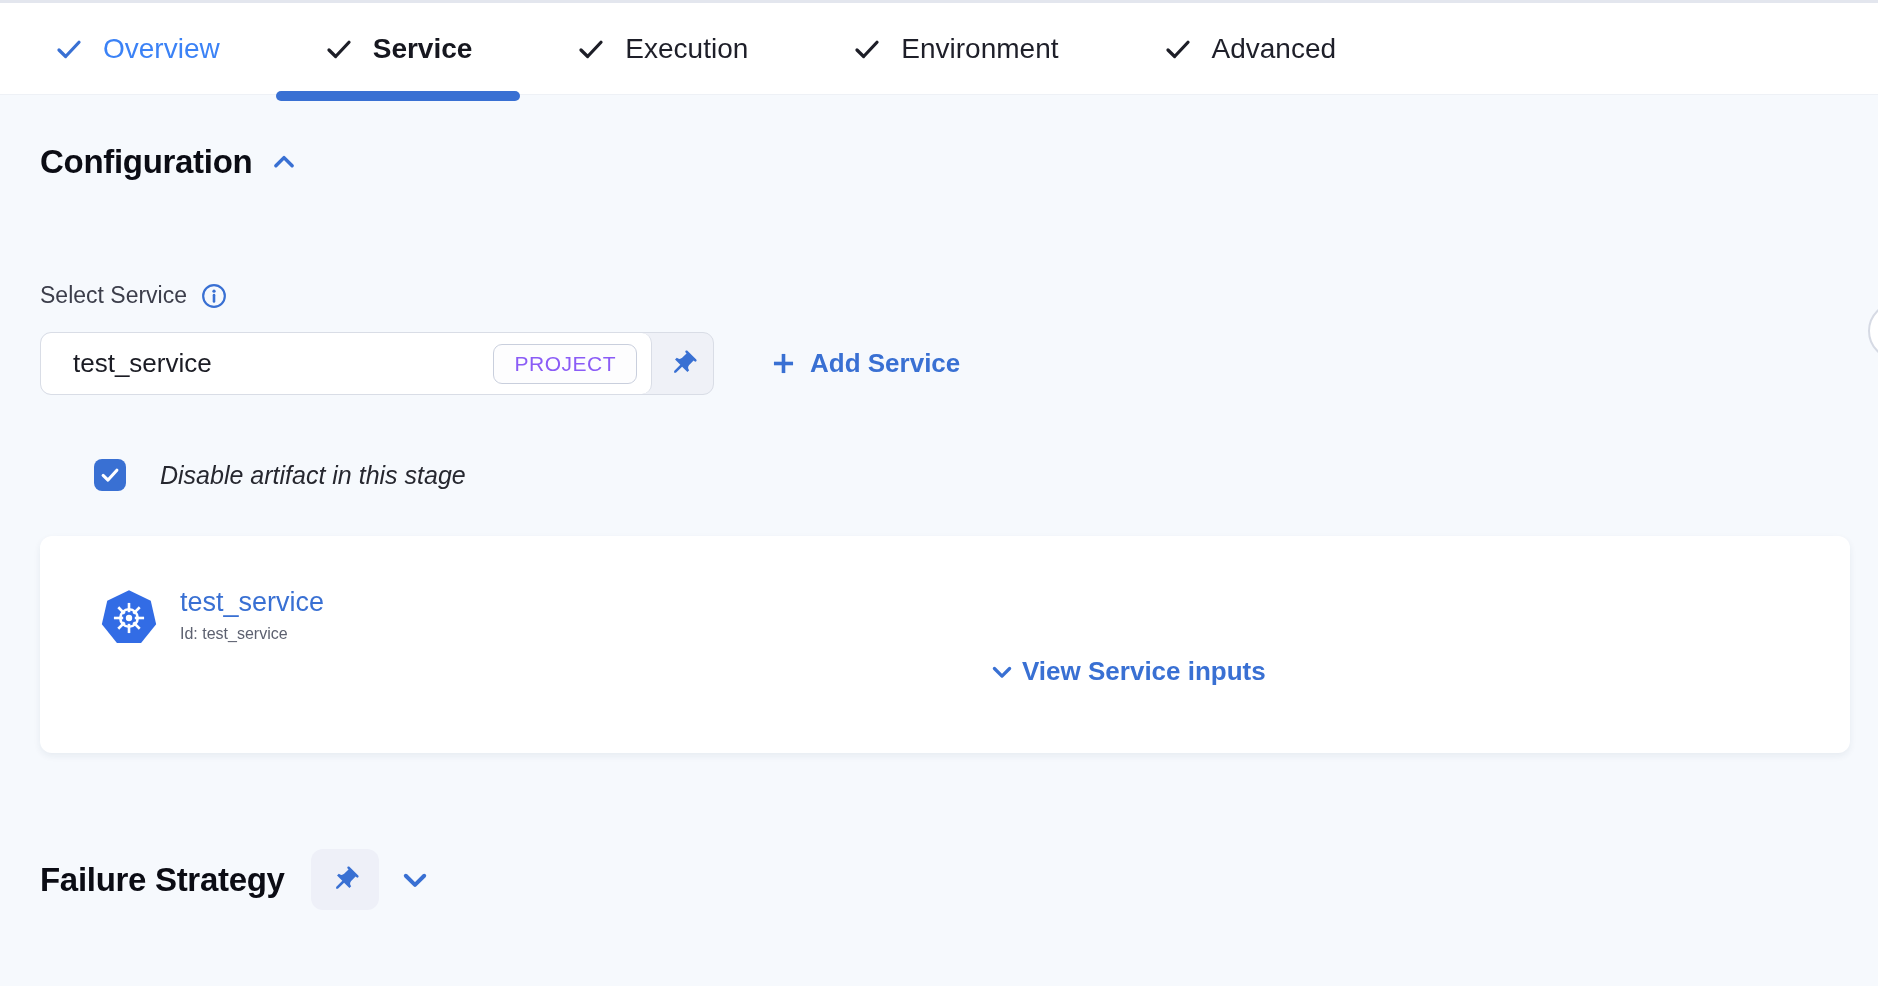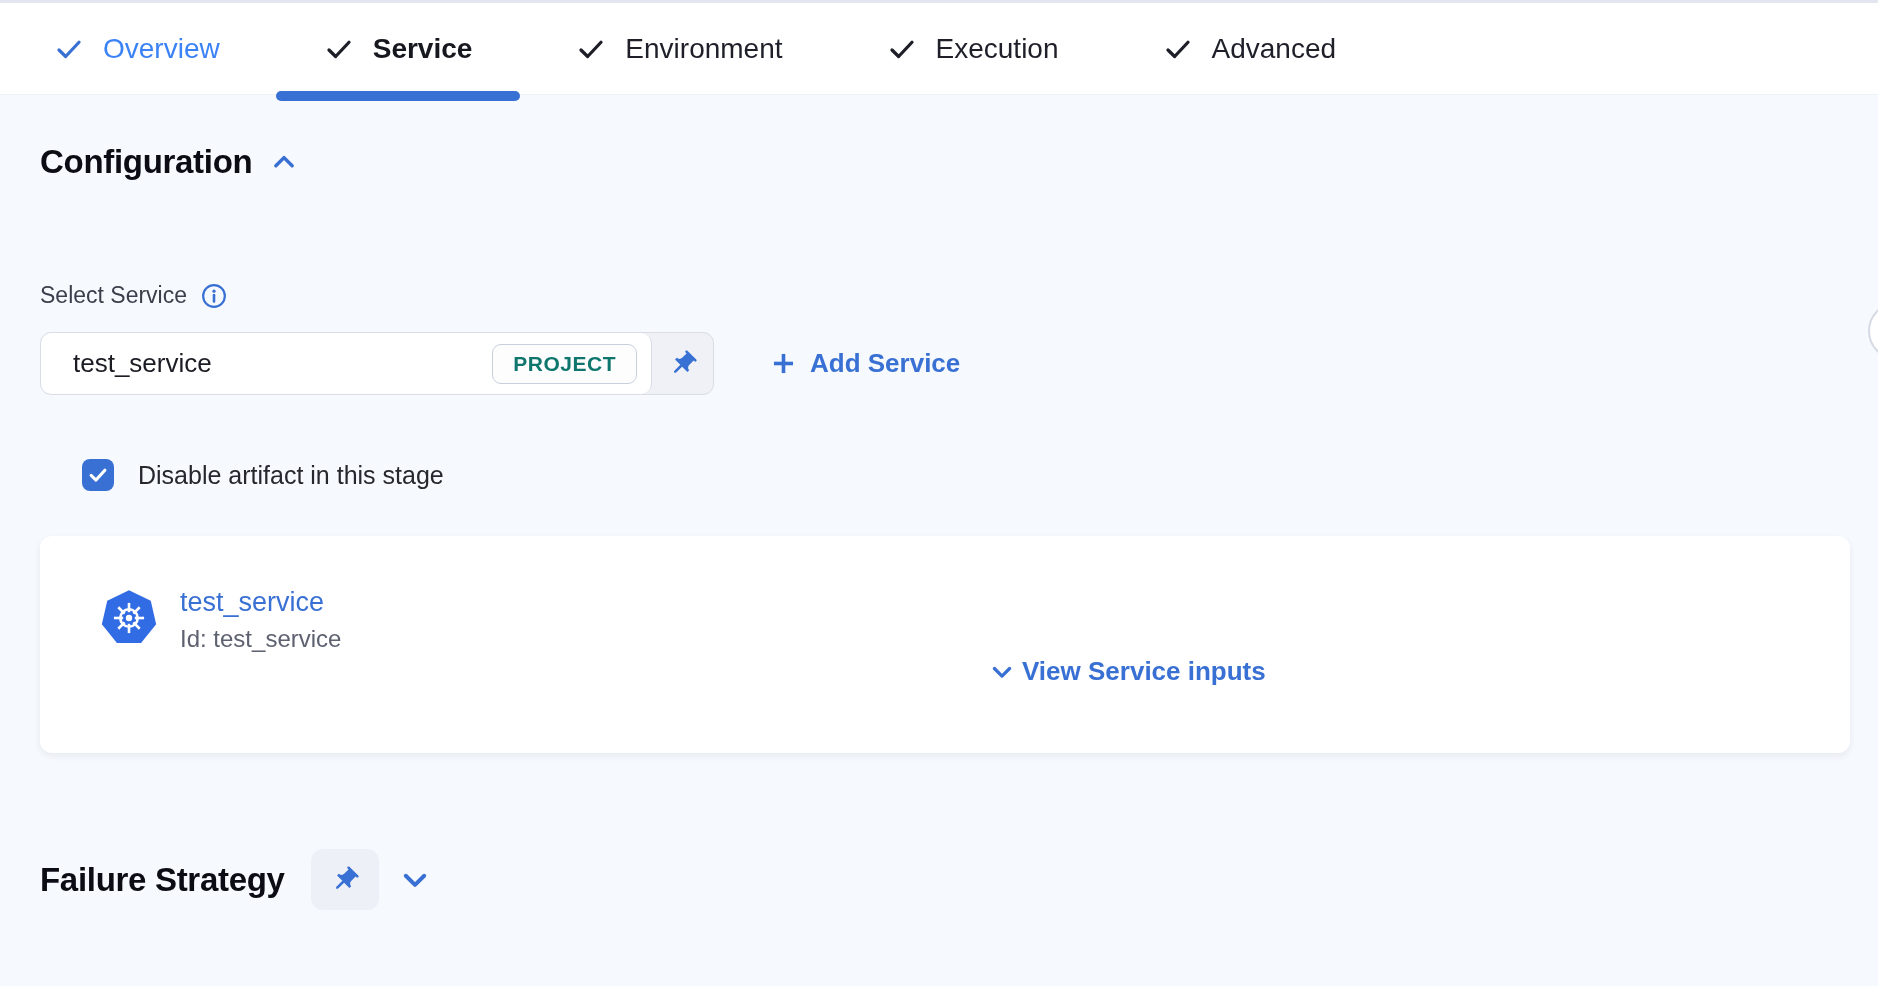--- a/index.html
+++ b/index.html
@@ -99,22 +99,22 @@
     cursor: pointer;
   }
   .service-select-value { font-size: 26px; color: #1b1c24; }
   .scope-badge {
     border: 1px solid #c9cfdd;
     border-radius: 9px;
     background: #fdfdfe;
     padding: 7px 20px;
     font-size: 21px;
     letter-spacing: 0.5px;
-    font-weight: 700;
-    color: #0f766e;
+    font-weight: 400;
+    color: #8b5cf6;
     white-space: nowrap;
   }
   .pin-cell {
     width: 61px;
     display: flex;
     align-items: center;
     justify-content: center;
     cursor: pointer;
   }
   .pin-cell svg, .pin-btn svg { width: 30px; height: 30px; display: block; }
@@ -127,24 +127,25 @@
     color: #3970d3;
     font-size: 26px;
     font-weight: 600;
     cursor: pointer;
     white-space: nowrap;
   }
   .add-service-link svg { width: 27px; height: 27px; display:block; }
 
   .checkbox-row {
     margin-top: 64px;
-    margin-left: 42px;
-    display: flex;
-    align-items: center;
-    gap: 24px;
+    margin-left: 54px;
+    display: flex;
+    align-items: center;
+    gap: 34px;
+    font-style: italic;
   }
   .checkbox {
     width: 32px; height: 32px;
     background: #3970d3;
     border-radius: 8px;
     display: flex;
     align-items: center;
     justify-content: center;
     cursor: pointer;
     flex: 0 0 auto;
@@ -174,21 +175,21 @@
   .k8s-icon svg { width:100%; height:100%; display:block; }
   .service-name {
     font-size: 27px;
     color: #3970d3;
     font-weight: 500;
     cursor: pointer;
     line-height: 1.2;
   }
   .service-id {
     margin-top: 7px;
-    font-size: 24px;
+    font-size: 16px;
     color: #5d6170;
   }
   .view-inputs-link {
     position: absolute;
     left: 948px;
     top: 120px;
     display: flex;
     align-items: center;
     gap: 6px;
     color: #3970d3;
@@ -250,29 +251,29 @@
         </svg>
     </span>
     <span>Service</span>
   </div>
   <div class="tab">
     <span class="check">
       <svg viewBox="0 0 24 24" fill="none">
           <polyline points="4,12.8 9.3,18 20,6.6" stroke="#1d1e27" stroke-width="2.6" stroke-linecap="round" stroke-linejoin="round"></polyline>
         </svg>
     </span>
+    <span>Execution</span>
+  </div>
+  <div class="tab">
+    <span class="check">
+      <svg viewBox="0 0 24 24" fill="none">
+          <polyline points="4,12.8 9.3,18 20,6.6" stroke="#1d1e27" stroke-width="2.6" stroke-linecap="round" stroke-linejoin="round"></polyline>
+        </svg>
+    </span>
     <span>Environment</span>
-  </div>
-  <div class="tab">
-    <span class="check">
-      <svg viewBox="0 0 24 24" fill="none">
-          <polyline points="4,12.8 9.3,18 20,6.6" stroke="#1d1e27" stroke-width="2.6" stroke-linecap="round" stroke-linejoin="round"></polyline>
-        </svg>
-    </span>
-    <span>Execution</span>
   </div>
   <div class="tab">
     <span class="check">
       <svg viewBox="0 0 24 24" fill="none">
           <polyline points="4,12.8 9.3,18 20,6.6" stroke="#1d1e27" stroke-width="2.6" stroke-linecap="round" stroke-linejoin="round"></polyline>
         </svg>
     </span>
     <span>Advanced</span>
   </div>
 </div>

